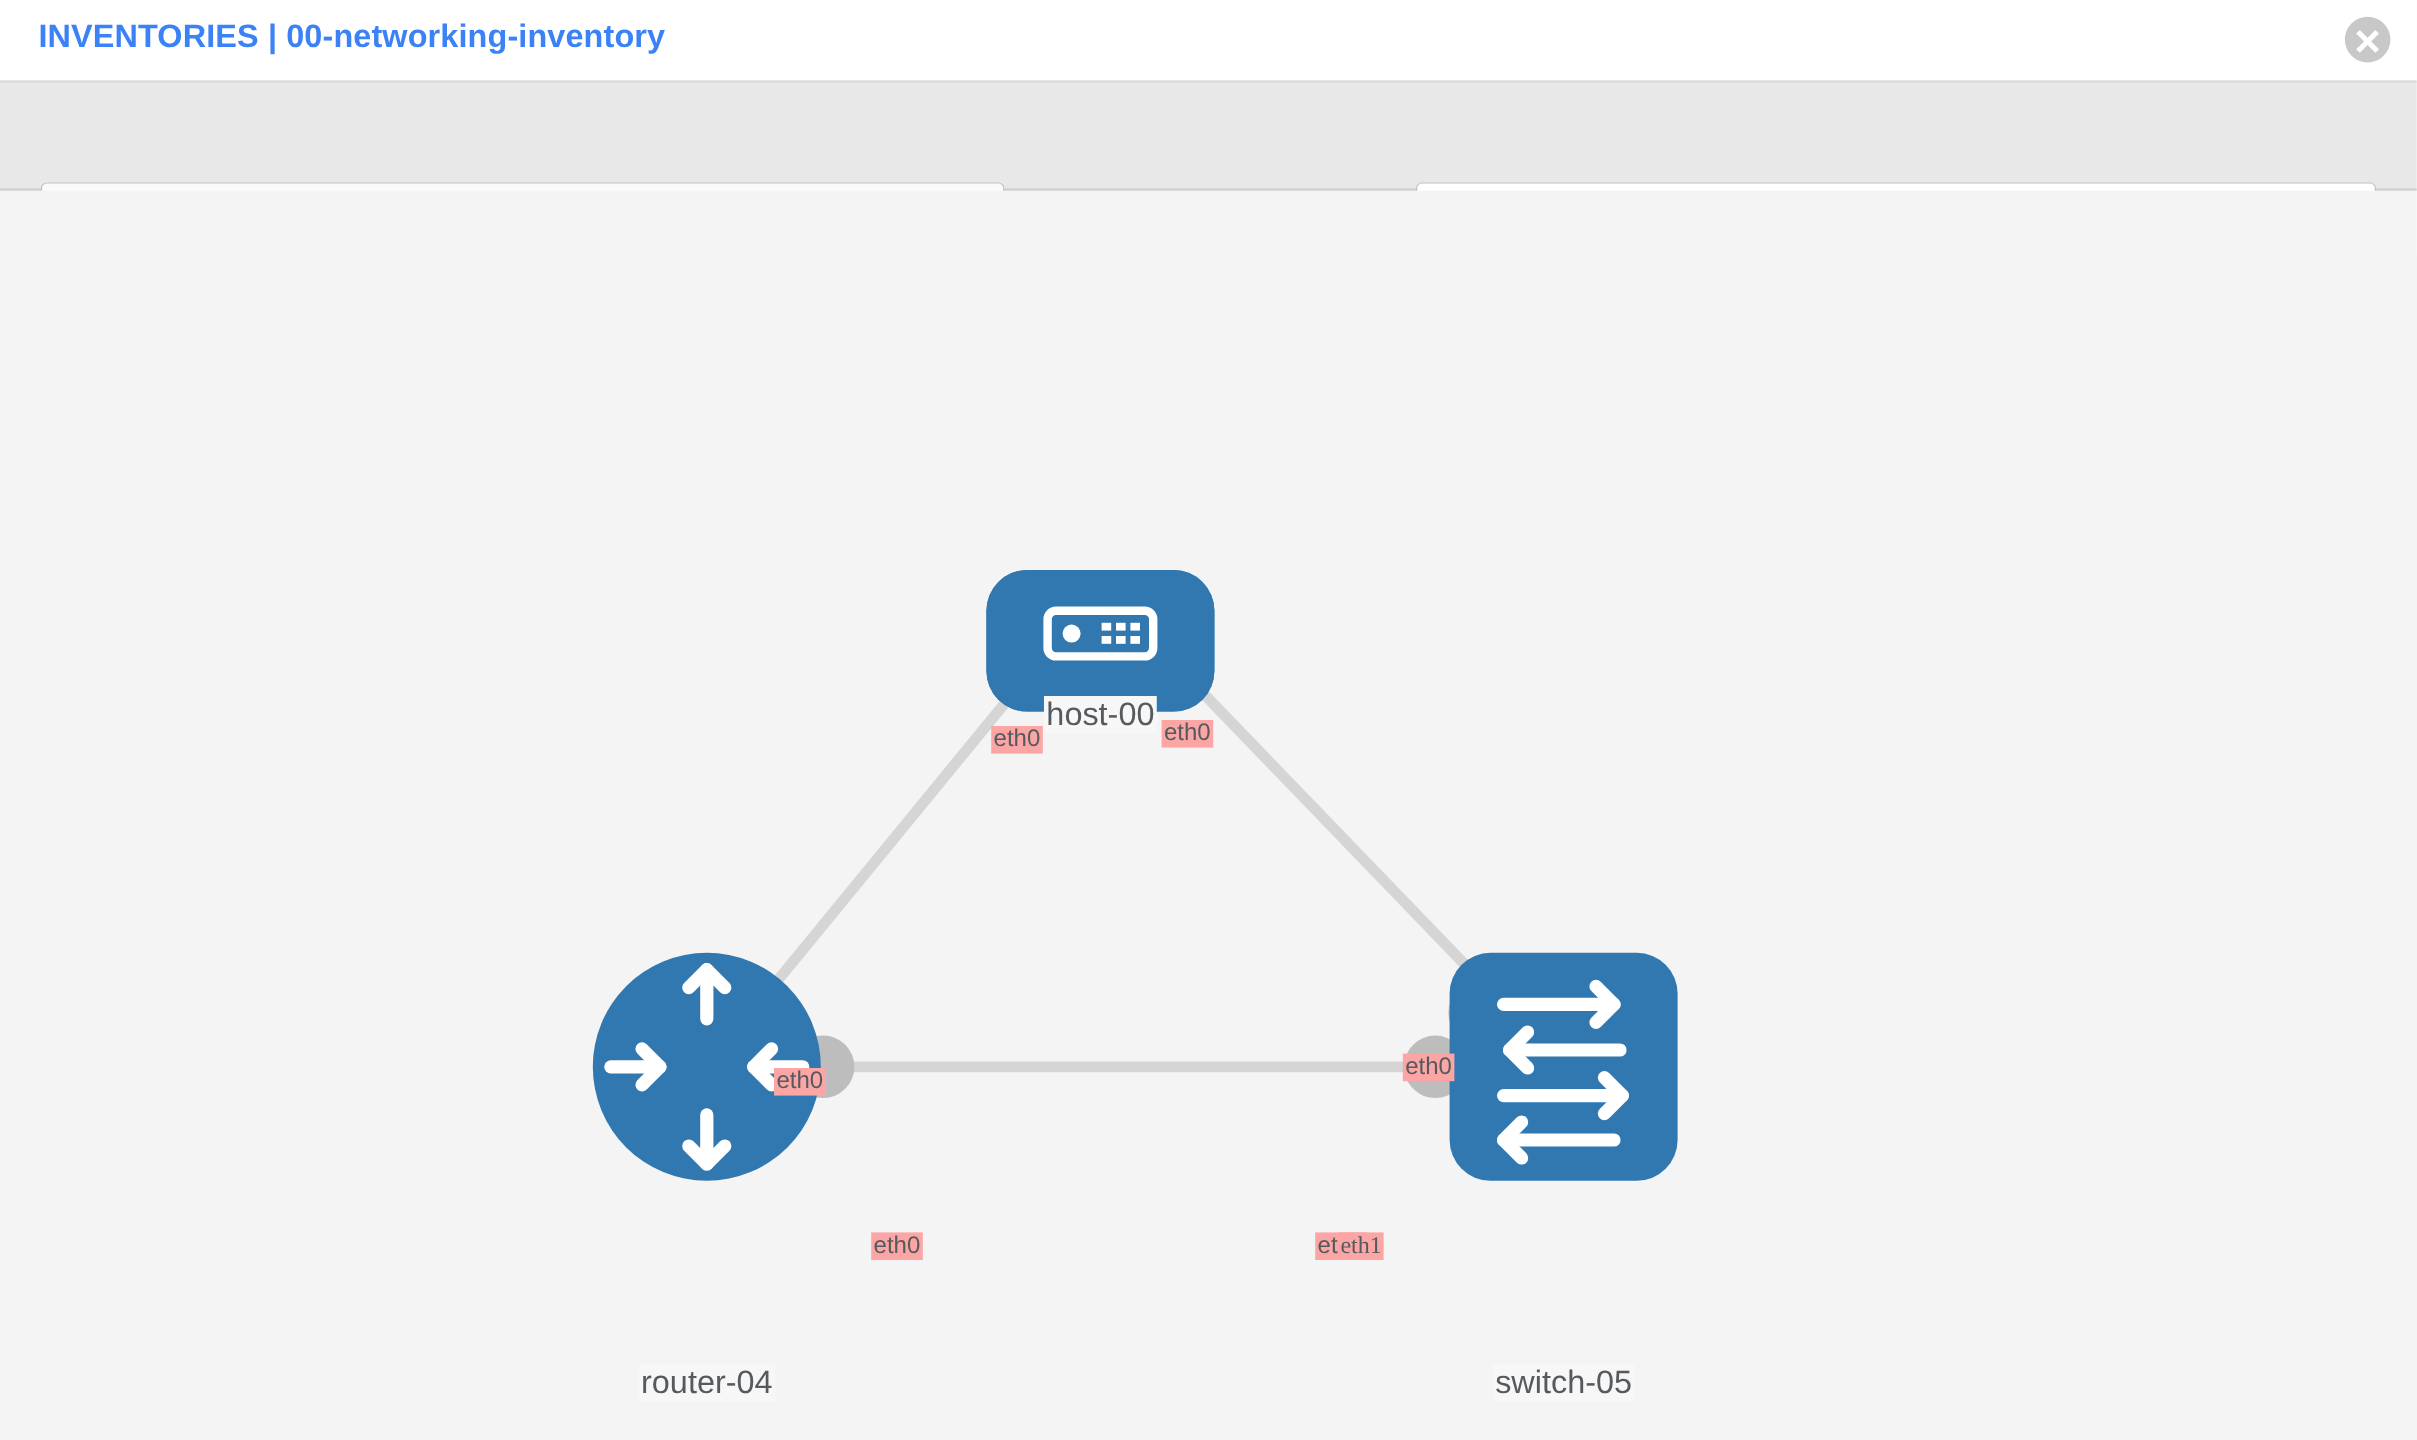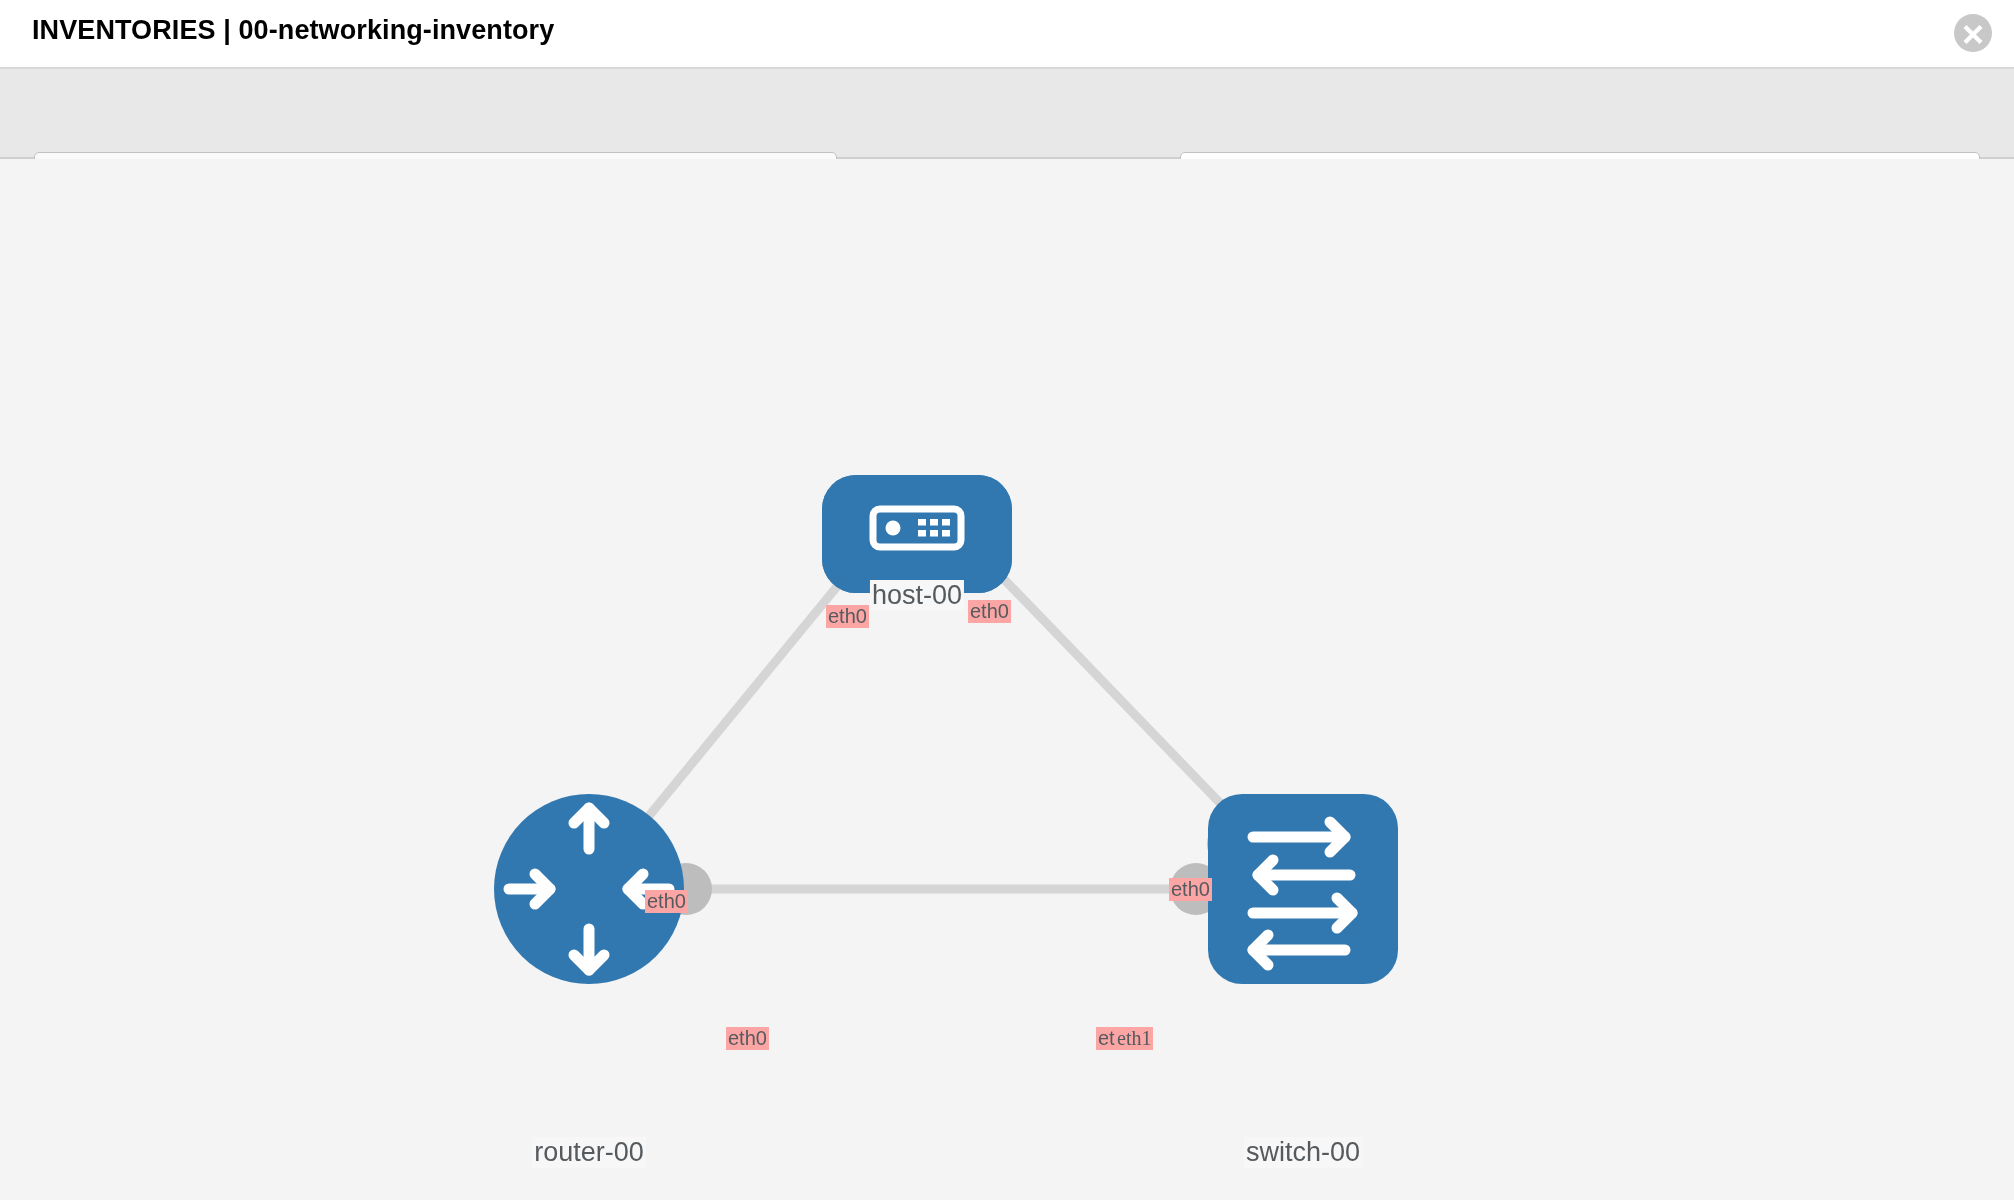--- a/index.html
+++ b/index.html
@@ -11,21 +11,21 @@
   }
   #app { position: relative; width: 2014px; height: 1200px; background: #ffffff; }
 
   
   .header {
     position: absolute; left: 0; top: 0; width: 2014px; height: 69px;
     background: #ffffff; border-bottom: 2px solid #d7d7d7;
   }
   .header-title {
     position: absolute; left: 32px; top: 15px;
-    font-size: 27px; font-weight: bold; color: #000000;
+    font-size: 27px; font-weight: bold; color: #3b82f6;
     letter-spacing: 0.1px; white-space: nowrap;
   }
   .close-btn {
     position: absolute; right: 22px; top: 14px;
     width: 38px; height: 38px; border-radius: 50%;
     background: #c8c8c8; cursor: pointer;
   }
   .close-btn svg { display: block; }
 
   
@@ -197,22 +197,22 @@
           <path d="M1253 754 H 1352"></path>
           <path d="M1337 739 L1352 754 L1337 769"></path>
 
           <path d="M1345 791 H 1253"></path>
           <path d="M1268 776 L1253 791 L1268 806"></path>
         </g>
       </g>
     </svg>
 
     <div class="node-label" style="left:917px; top:421px;">host-00</div>
-    <div class="node-label" style="left:589px; top:978px;">router-00</div>
-    <div class="node-label" style="left:1303px; top:978px;">switch-00</div>
+    <div class="node-label" style="left:589px; top:978px;">router-04</div>
+    <div class="node-label" style="left:1303px; top:978px;">switch-05</div>
 
     <div class="if-label" style="left:826px; top:446px;">eth0</div>
     <div class="if-label" style="left:968px; top:441px;">eth0</div>
     <div class="if-label" style="left:645px; top:731px;">eth0</div>
     <div class="if-label" style="left:1169px; top:719px;">eth0</div>
     <div class="if-label" style="left:726px; top:868px;">eth0</div>
     <div class="if-label" style="left:1096px; top:868px;">eth0</div>
     <div class="if-label" style="left:1115px; top:868px;font-family:Liberation Serif, serif;">eth1</div>
 
   </div>

